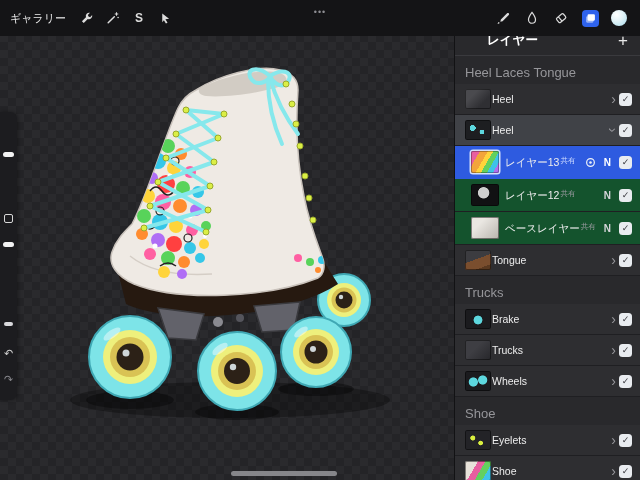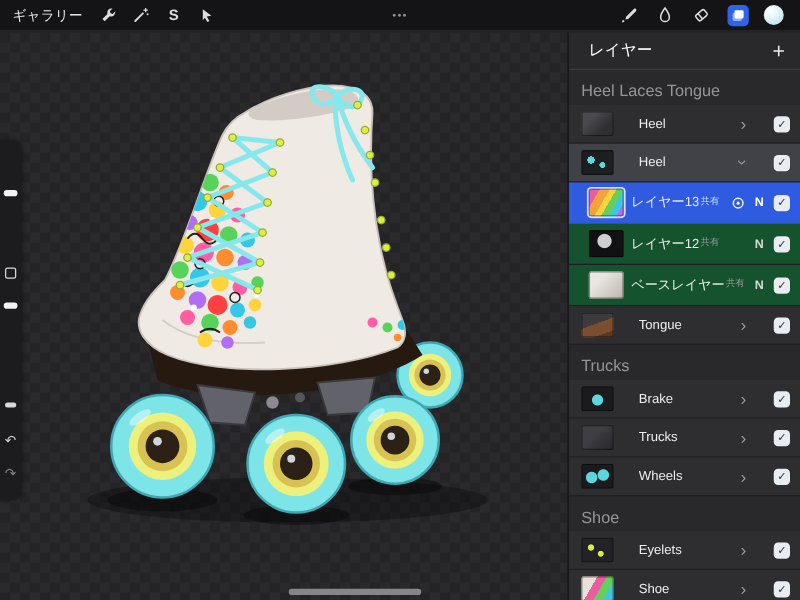--- a/index.html
+++ b/index.html
@@ -1,21 +1,21 @@
 <!DOCTYPE html>
 <html><head>
 <meta charset="utf-8">
 <style>
   *{margin:0;padding:0;box-sizing:border-box}
   html,body{width:640px;height:480px;overflow:hidden;background:#232326;
     font-family:"Liberation Sans","DejaVu Sans",sans-serif}
   .stage{position:absolute;inset:0;width:640px;height:480px;background:#232326}
 
   
-  .topbar{position:absolute;top:0;left:0;right:0;height:24px;background:#141416;
+  .topbar{position:absolute;top:0;left:0;right:0;height:36px;background:#141416;
     display:flex;align-items:center;padding:0 6px;z-index:40}
   .gal{color:#ececec;font-size:11px;margin:0 8px 0 4px;white-space:nowrap}
   .tb-left,.tb-right{display:flex;align-items:center}
   .tb-right{margin-left:auto;gap:3px;padding-right:2px}
   .tbi{width:26px;height:26px;display:inline-flex;align-items:center;justify-content:center;
     color:#dcdcdc;font-size:12px;font-weight:700}
   .tb-center{position:absolute;left:50%;top:7px;transform:translateX(-50%);
     color:#8e8e93;font-size:9px;letter-spacing:1px}
   .lsq{width:17px;height:17px;border-radius:4px;background:#2f63ec;
     display:flex;align-items:center;justify-content:center}
@@ -34,26 +34,26 @@
   .handle{position:absolute;left:3px;width:11px;height:5px;border-radius:2.5px;background:#f2f2f2}
   .handle.sm{left:4px;width:9px;height:4px;background:#d9d9dc}
   .sq{position:absolute;left:4px;top:102px;width:9px;height:9px;border:1.5px solid #d8d8d8;border-radius:2px}
   .uarr{position:absolute;left:0;top:236px;width:17px;text-align:center;color:#cfcfcf;font-size:11px;line-height:1}
   .uarr.r{top:262px;color:#85858a}
 
   
   .panel{position:absolute;top:26px;right:0;width:186px;bottom:0;background:#29292c;
     border-left:1px solid #121214;z-index:30;overflow:hidden}
   .p-head{height:30px;display:flex;align-items:center;border-bottom:1px solid #3a3a3e;position:relative}
-  .p-title{color:#ffffff;font-size:12.5px;font-weight:400;margin-left:16px}
+  .p-title{color:#ffffff;font-size:12.5px;font-weight:700;margin-left:32px}
   .p-add{position:absolute;right:12px;top:2px;background:none;border:none;color:#e8e8e8;
     font-size:17px;font-weight:300;line-height:26px;cursor:default}
   .sec{padding:9px 10px 4px;color:#96969a;font-size:13px}
   .row{display:flex;align-items:center;height:31px;background:#2e2e31;
-    border-bottom:1px solid #1f1f22;padding:0 8px 0 10px;gap:20px}
+    border-bottom:1px solid #1f1f22;padding:0 8px 0 10px;gap:1px}
   .row.layer{height:33px;background:#14532d;padding-left:16px;gap:6px}
   .row.hl{background:#404247}
   .row.sel{background:#2e5be0;border-bottom-color:#2e5be0}
   .thumb{width:26px;height:20px;border-radius:2px;flex:none;
     box-shadow:inset 0 0 0 1px rgba(0,0,0,.45)}
   .row.layer .thumb{width:28px;height:22px}
   .row.sel .thumb{box-shadow:0 0 0 1.5px rgba(232,238,255,.9),inset 0 0 0 1px rgba(0,0,0,.3)}
   .lbl{color:#ededed;font-size:10.5px;white-space:nowrap;overflow:hidden}
   .row.group .lbl{flex:1}
   .meta{display:flex;flex-direction:row;line-height:1.2;flex:1;min-width:0;gap:1px}

